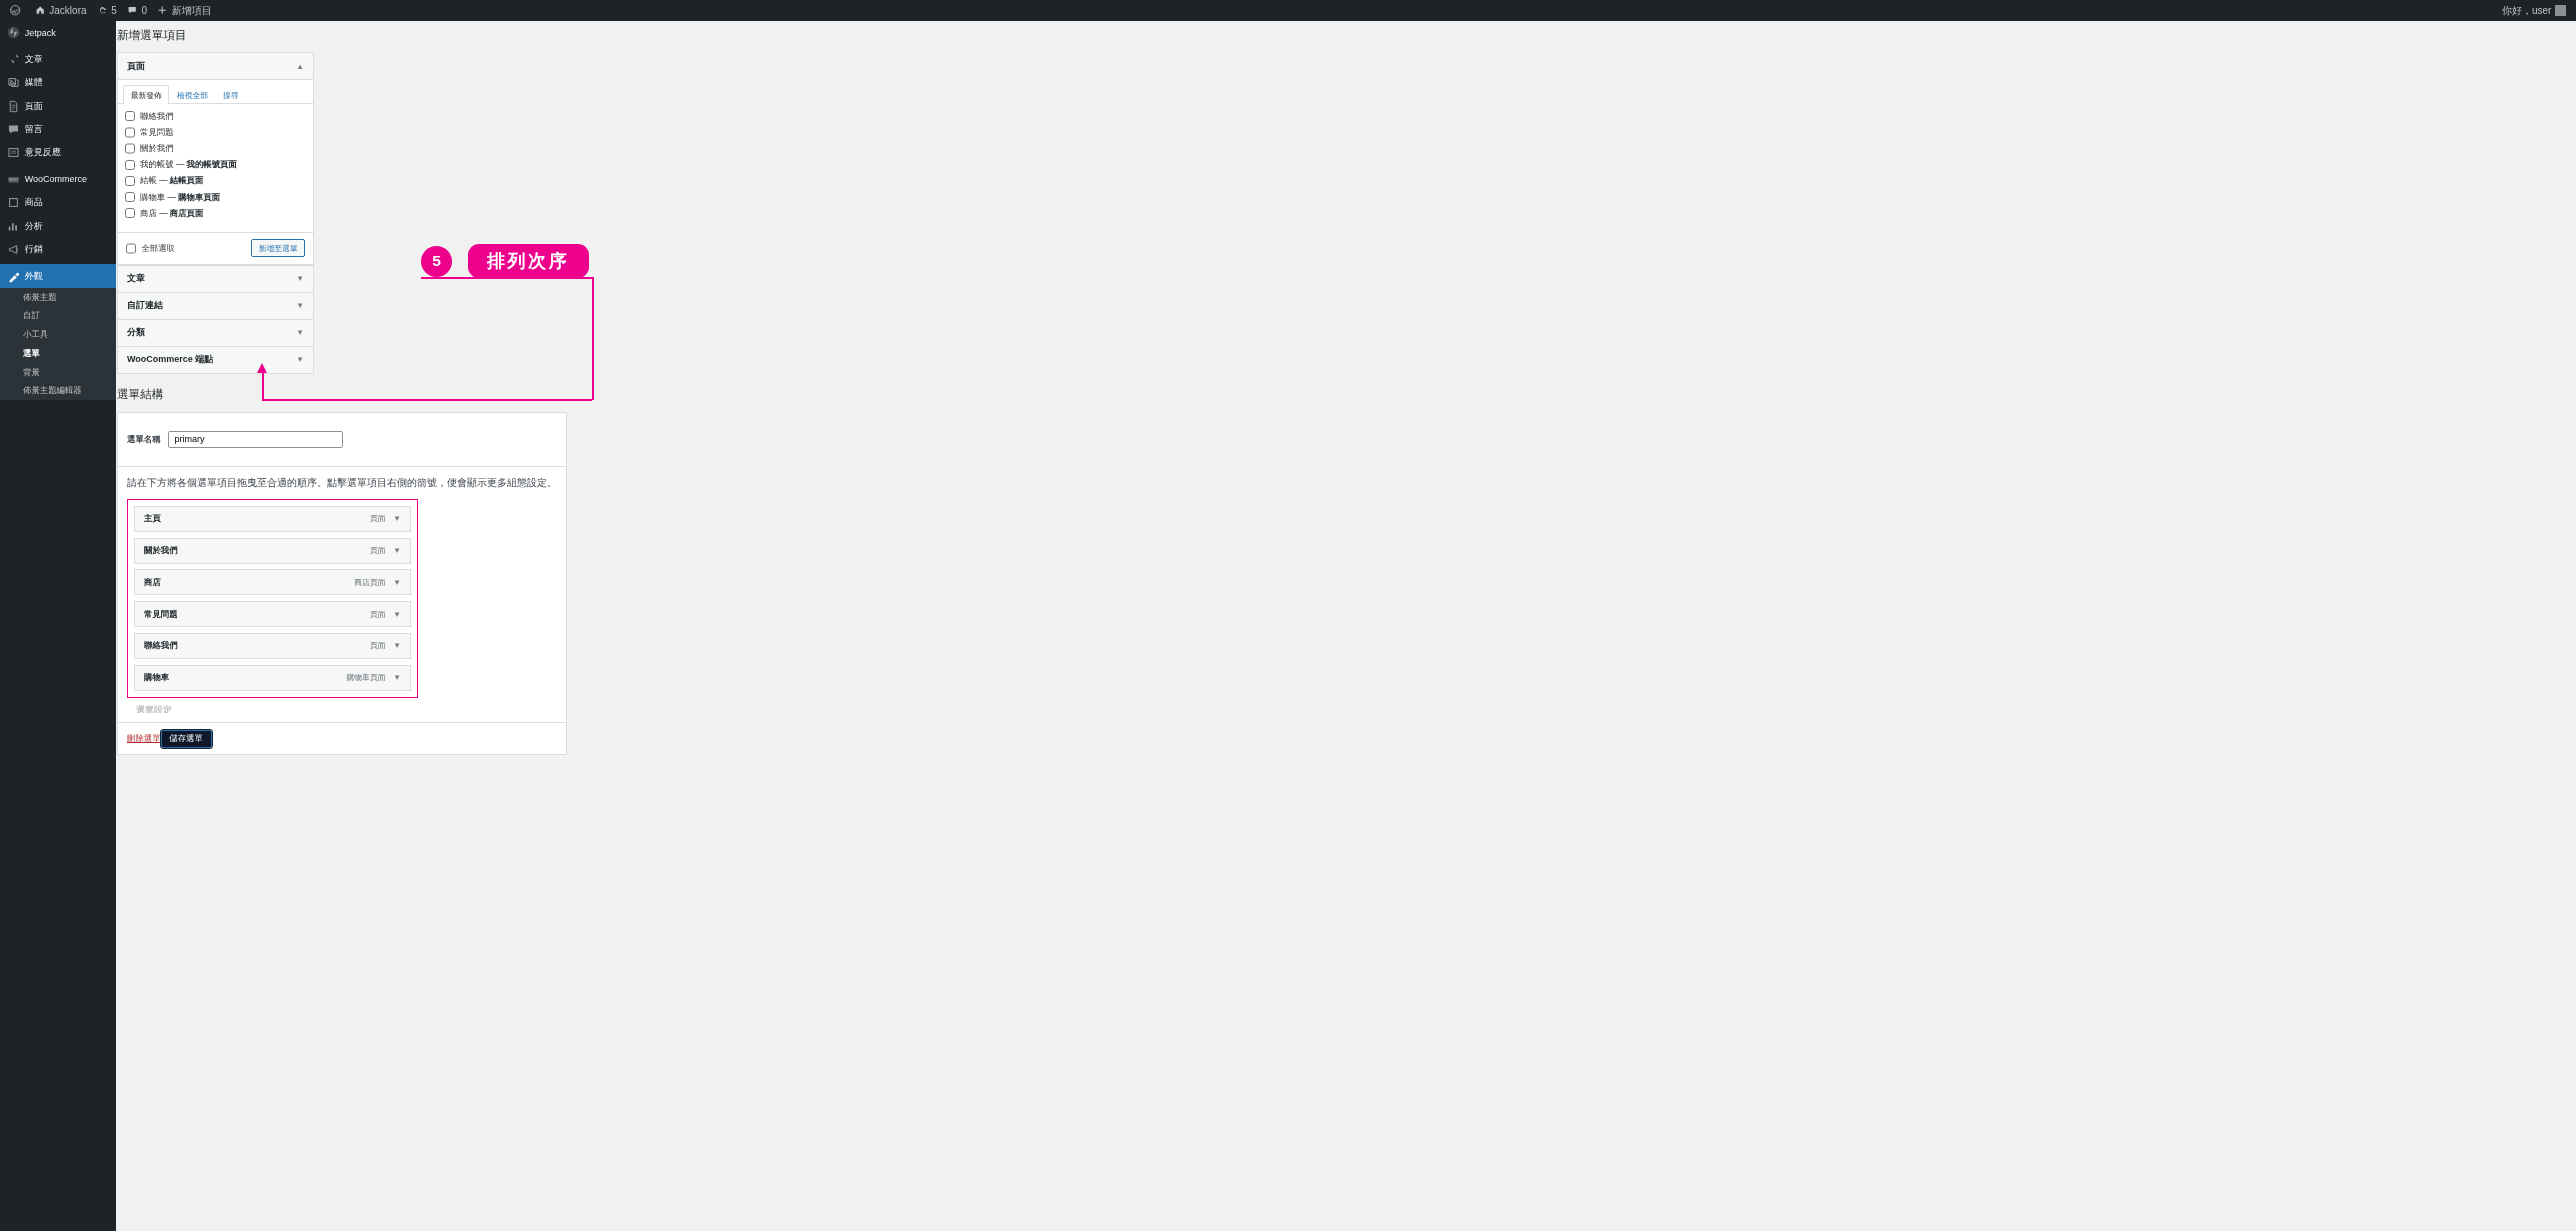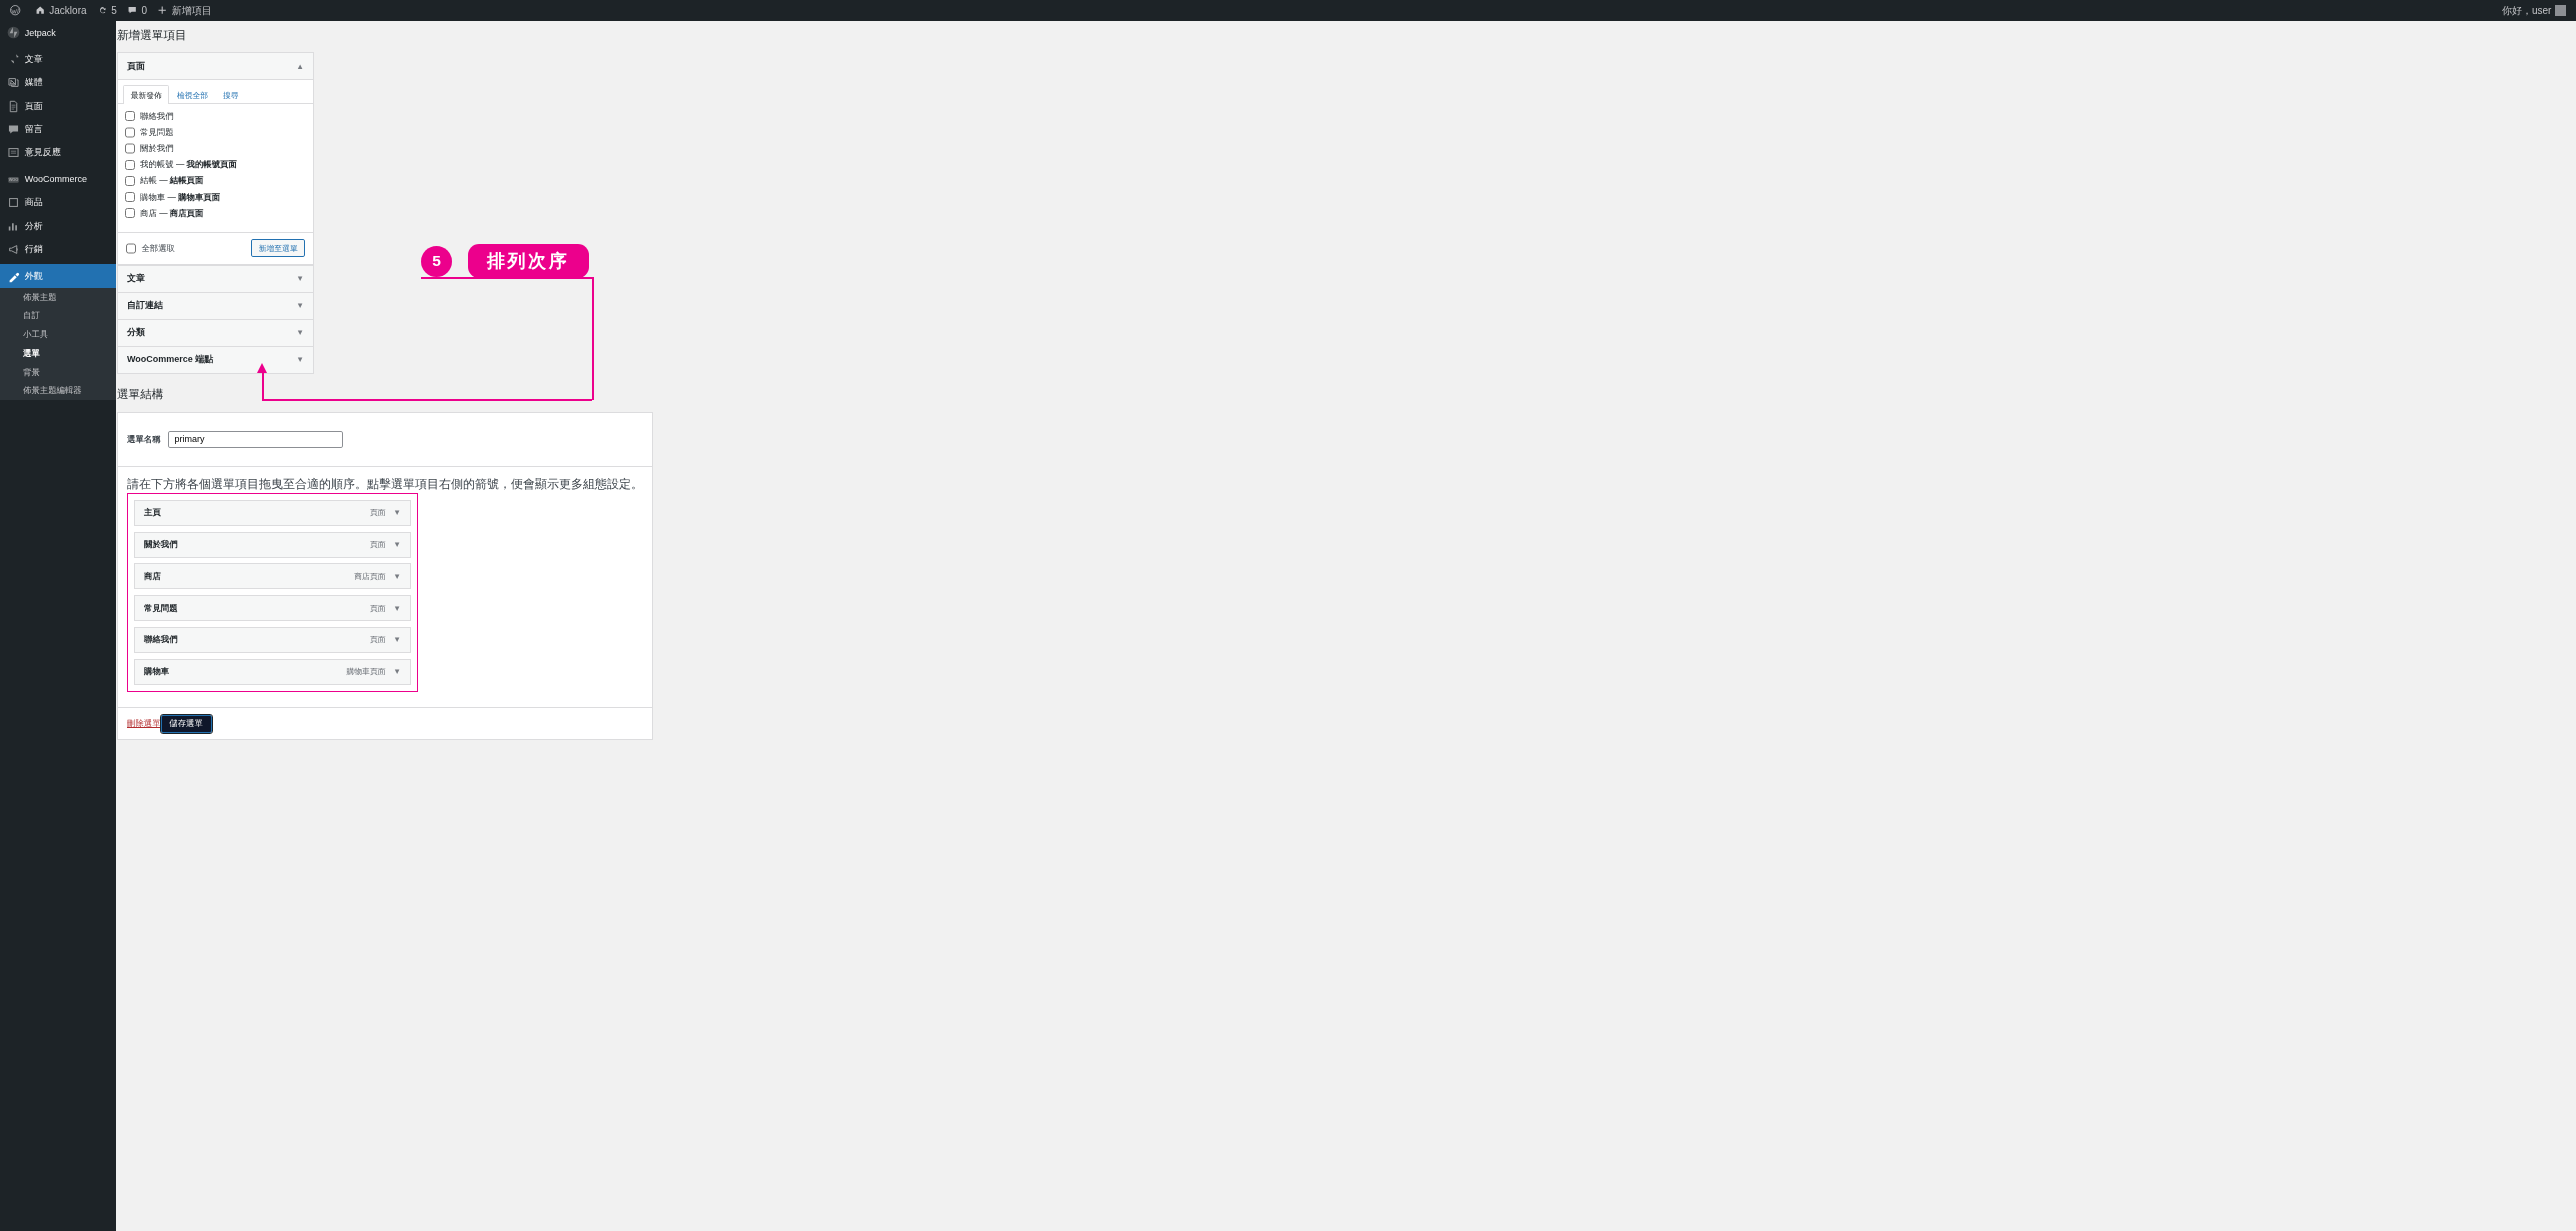--- a/index.html
+++ b/index.html
@@ -56,21 +56,21 @@
 .acc-footer label { display: flex; align-items: center; font-size: 8.4px; }
 .acc-footer input[type=checkbox] { margin-right: 5.2px; width: 10.4px; height: 10.4px; }
 .btn-outline { border: 0.6px solid #2271b1; color: #2271b1; background: #f6f7f7; padding: 2.6px 6.5px; border-radius: 1.9px; font-size: 7.8px; cursor: pointer; }
 
 
 #menu-box { border: 0.6px solid #dcdcde; background: #fff; }
 #menu-header { padding: 18px 9px; border-bottom: 0.6px solid #dcdcde; display: flex; align-items: center; gap: 7.8px; }
 #menu-header label { font-size: 8.4px; font-weight: 600; }
 #menu-header input { width: 175px; padding: 2.6px 5.2px; font-size: 9px; border: 0.6px solid #8c8f94; border-radius: 1.9px; }
 #menu-body { padding: 9px; }
-#menu-body .hint { font-size: 12px; color: #3c434a; }
+#menu-body .hint { font-size: 10px; margin-bottom: 9px; color: #3c434a; }
 
 .menu-items-box { border: 1.9px solid #ec008c; padding: 6px; margin-bottom: 6.5px; width: 291px; }
 .menu-item-row { background: #f6f7f7; border: 0.6px solid #dcdcde; display: flex; align-items: center; justify-content: space-between; padding: 6.5px 9px; margin-bottom: 5.8px; font-size: 8.4px; cursor: move; }
 .menu-item-row:last-child { margin-bottom: 0; }
 .menu-item-row .item-title { font-weight: 600; color: #1d2327; }
 .menu-item-row .item-meta { display: flex; align-items: center; gap: 7.8px; color: #646970; font-size: 7.8px; }
 .menu-item-row .item-meta .chev { color: #787c82; }
 
 #menu-footer { border-top: 0.6px solid #dcdcde; padding: 6.5px 9px; display: flex; align-items: center; }
 #menu-footer .delete-link { color: #b32d2e; text-decoration: underline; cursor: pointer; font-size: 8.4px; }
@@ -378,20 +378,21 @@
        </span>
      </div>
               <div class="menu-item-row">
        <span class="item-title">購物車</span>
        <span class="item-meta">
          <span>購物車頁面</span>
          <span class="chev">▼</span>
        </span>
      </div>
             </div>
+          <div class="cutoff" style="opacity:.3; overflow:hidden; height:9px;"><span>選單設定</span></div>
         </div>
         <div id="menu-footer">
           <span class="delete-link">刪除選單</span>
           <button class="btn-primary highlighted">儲存選單</button>
         </div>
       </div>
 
       <div class="annotation" style="top:223px; left:317px;">
         <div class="anno-circle">5</div>
         <div class="anno-label">排列次序</div>

